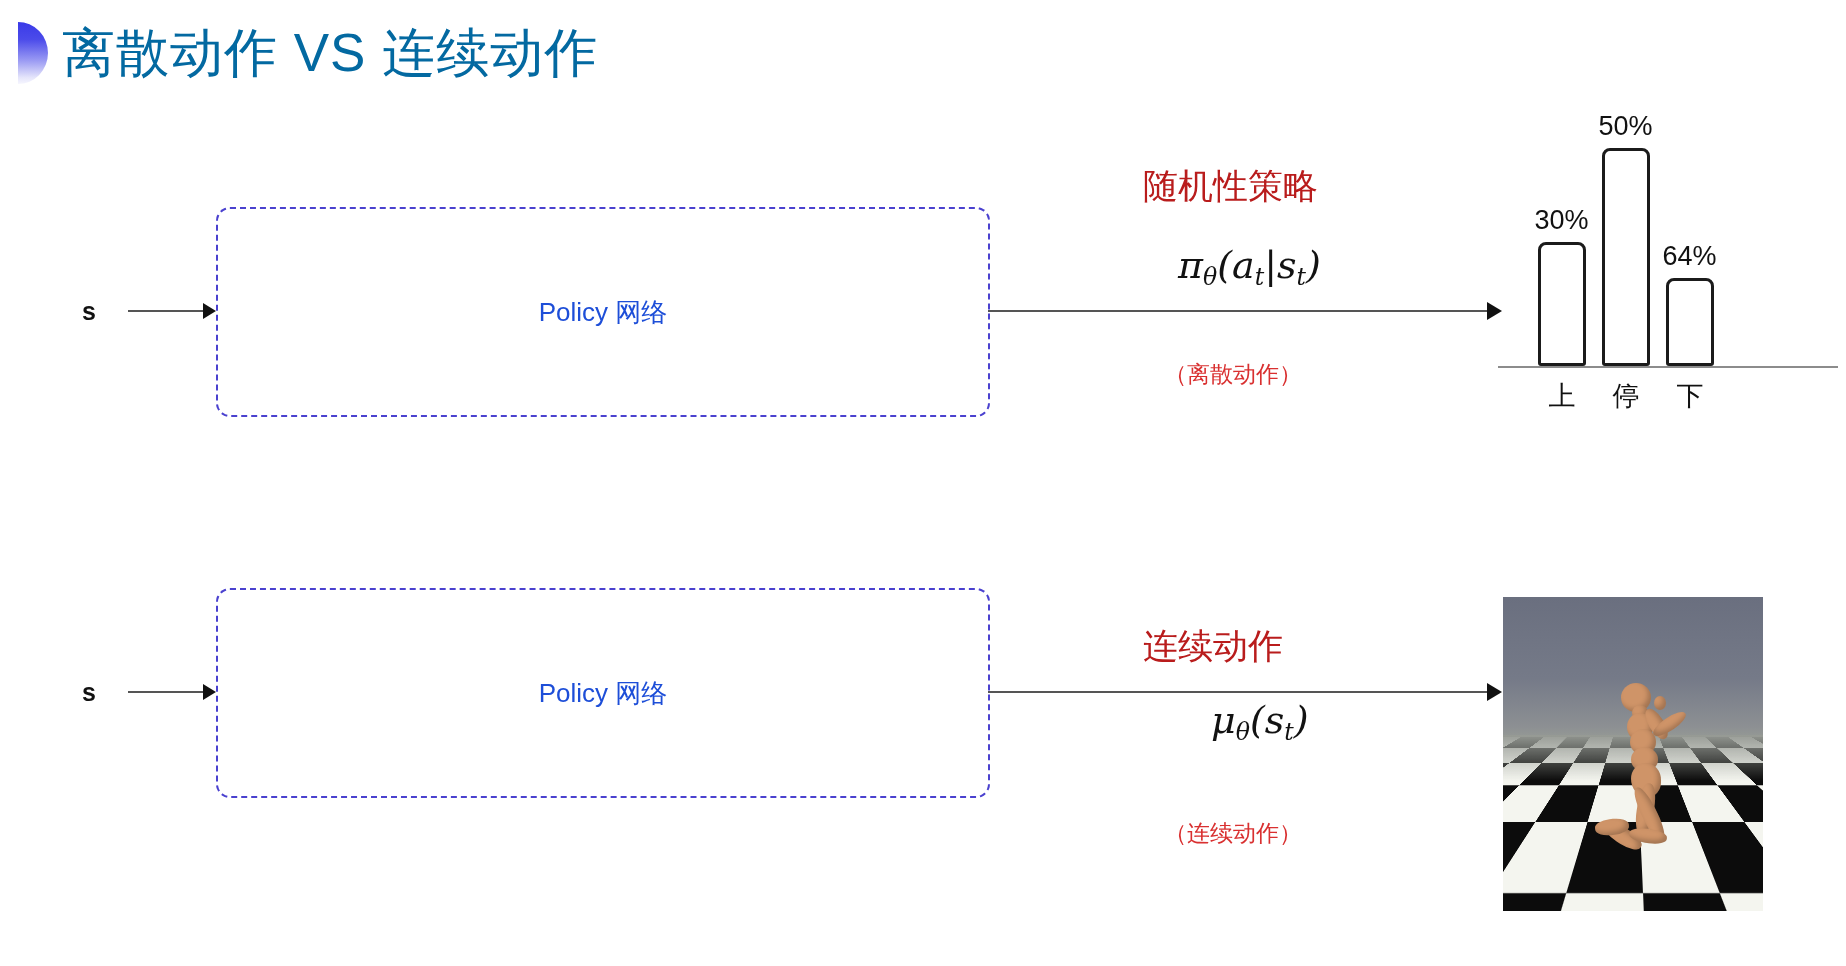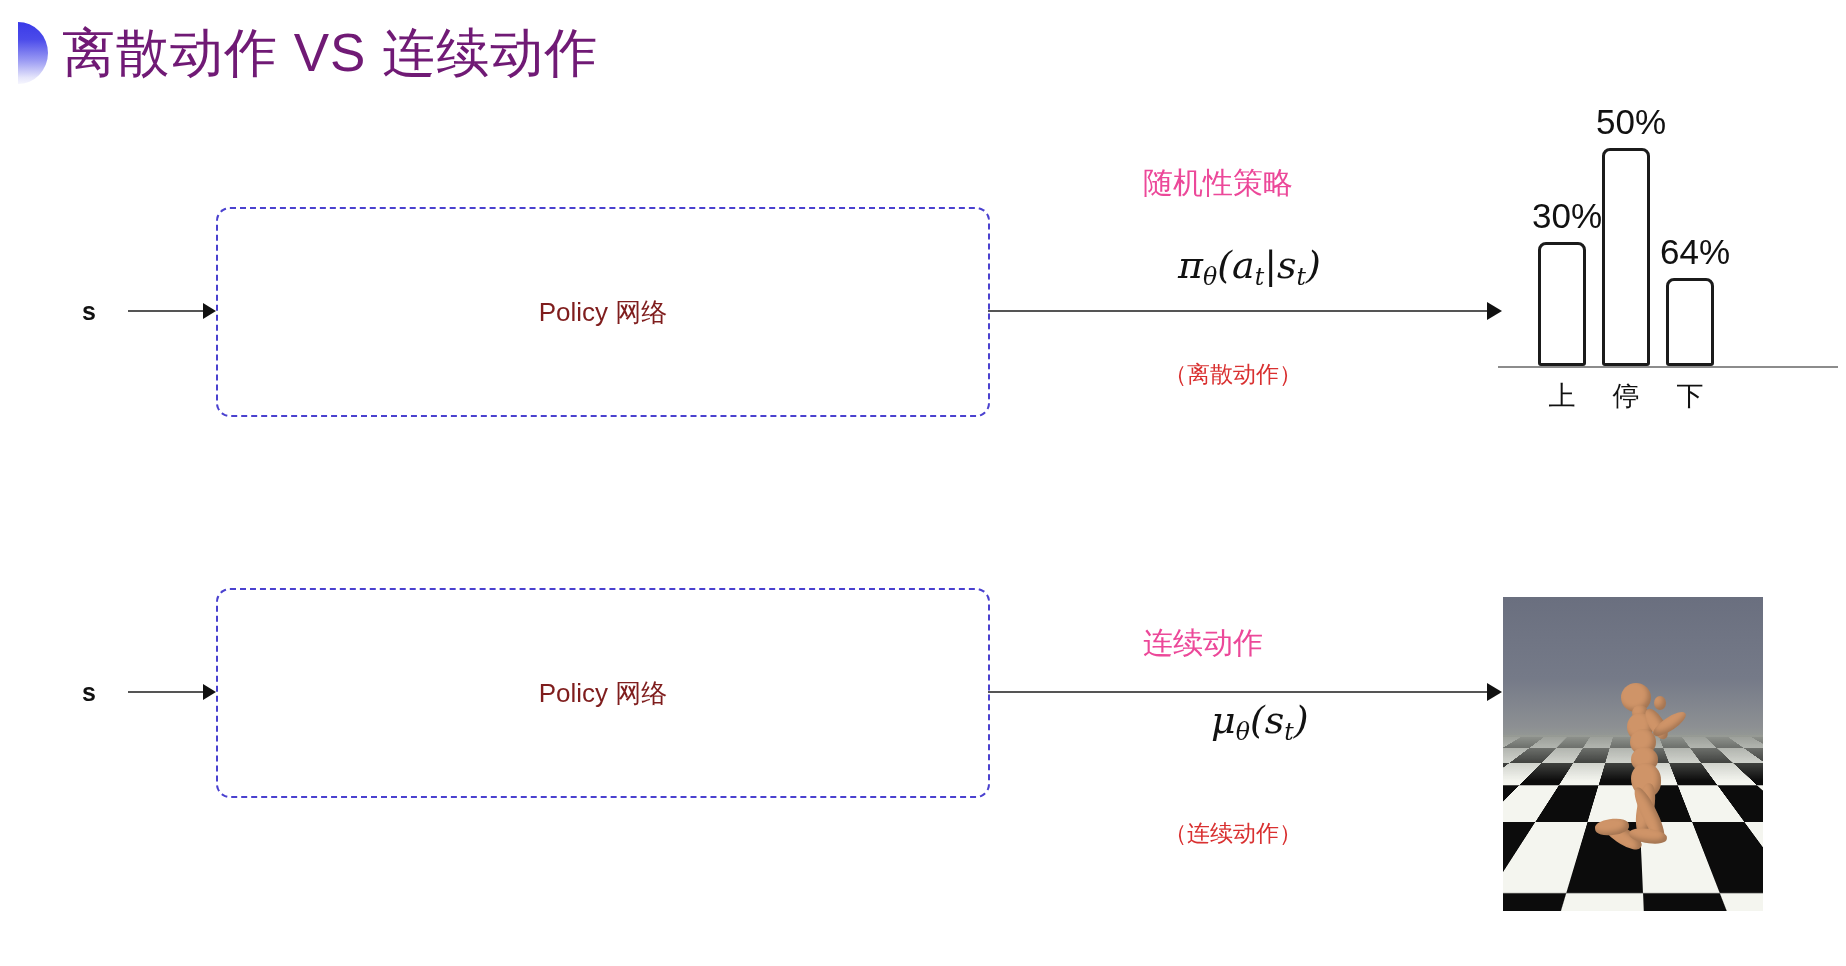--- a/index.html
+++ b/index.html
@@ -27,41 +27,41 @@
     border-bottom-right-radius: 30px 31px;
     background: linear-gradient(to bottom, #3a3ae8 0%, #4b4bea 28%, #9a9af3 62%, #e6e6fb 90%, #f6f6fe 100%);
   }
   #page-title {
     position: absolute;
     left: 62px;
     top: 20px;
     font-size: 53px;
     line-height: 66px;
     letter-spacing: 1px;
-    color: #701a75;
+    color: #0369a1;
     white-space: nowrap;
     text-align: right;
   }
 
   
   .policy-box {
     position: absolute;
     border: 2px dashed #4a41cf;
     border-radius: 14px;
     background: transparent;
   }
   .policy-box-label {
     position: absolute;
     left: 0;
     right: 0;
     top: 50%;
     transform: translateY(-50%);
     text-align: center;
     font-size: 26px;
-    color: #7f1d1d;
+    color: #1d4ed8;
     white-space: nowrap;
   }
 
   .state-label {
     position: absolute;
     font-size: 25px;
     font-weight: bold;
     color: #111111;
   }
 
@@ -84,22 +84,22 @@
     border-bottom: 9px solid transparent;
   }
   .arrow.short::after {
     border-left-width: 13px;
     border-top-width: 8px;
     border-bottom-width: 8px;
   }
 
   .policy-title {
     position: absolute;
-    font-size: 30px;
-    color: #ec4899;
+    font-size: 35px;
+    color: #b91c1c;
     white-space: nowrap;
   }
   .policy-formula {
     position: absolute;
     font-family: "DejaVu Serif", "Liberation Serif", serif;
     font-style: italic;
     font-size: 38px;
     color: #121212;
     white-space: nowrap;
   }
@@ -144,21 +144,21 @@
     background: #ffffff;
     border: 3px solid #1b1b1b;
     border-radius: 8px 8px 3px 3px;
   }
   .bar-value {
     position: absolute;
     left: 0;
     right: 1px;
     bottom: 100%;
     margin-bottom: 6px;
-    font-size: 35px;
+    font-size: 27px;
     color: #111111;
     white-space: nowrap;
   }
   .bar-cat {
     position: absolute;
     left: 0;
     right: 0;
     top: 100%;
     margin-top: 12px;
     font-size: 27px;

